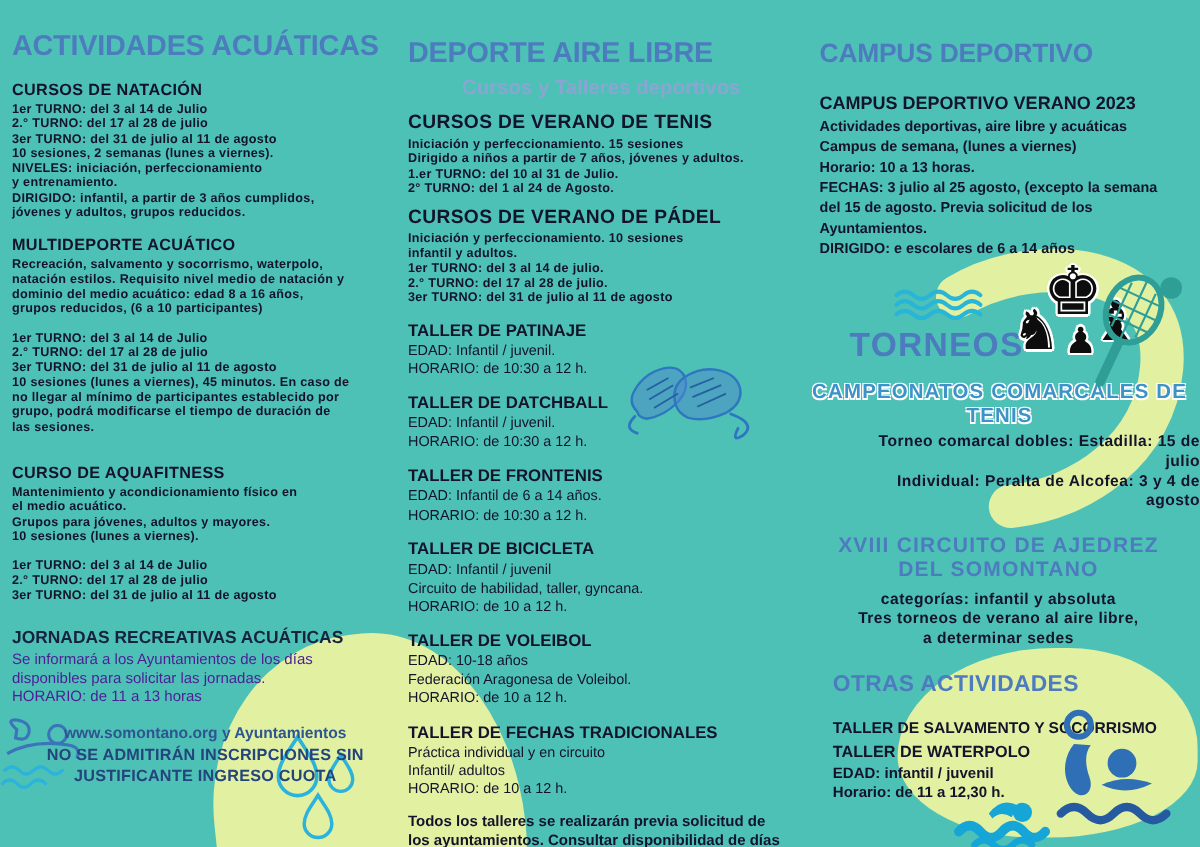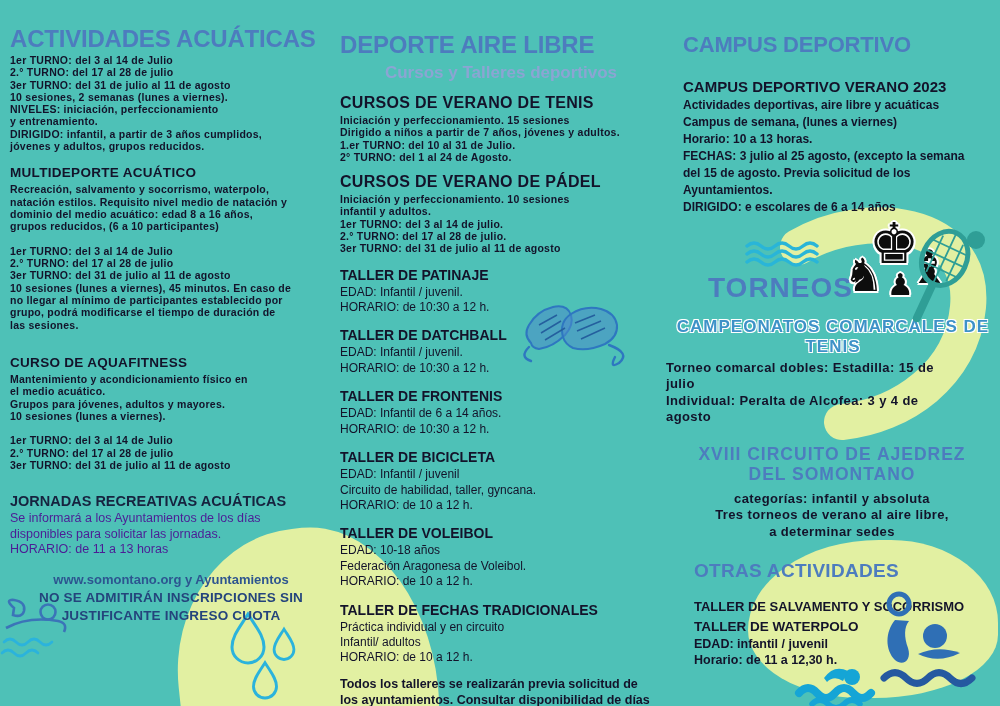--- a/index.html
+++ b/index.html
@@ -50,21 +50,21 @@
   .chess{left:843px;top:220px;width:105px;height:105px;z-index:4}
   .chess span{position:absolute;display:block;line-height:1;color:#0d0d0d;font-family:"DejaVu Sans",sans-serif;
     text-shadow:2px 0 0 #fff,-2px 0 0 #fff,0 2px 0 #fff,0 -2px 0 #fff,1.5px 1.5px 0 #fff,-1.5px 1.5px 0 #fff,1.5px -1.5px 0 #fff,-1.5px -1.5px 0 #fff}
   .chess .pc-knight{left:0px;top:32px;font-size:46px}
   .chess .pc-king{left:26px;top:-4px;font-size:56px}
   .chess .pc-pawn{left:44px;top:50px;font-size:30px}
   .chess .pc-bishop{left:66px;top:24px;font-size:46px}
   .campeonatos{left:666px;top:317px;width:334px;text-align:center;z-index:3}
   .campeonatos .line{font-weight:800;color:#3d92c8;font-size:17px;line-height:20px;letter-spacing:1px;white-space:nowrap;
     text-shadow:-1px -1px 0 #fff,1px -1px 0 #fff,-1px 1px 0 #fff,1px 1px 0 #fff}
-  .torneo-lines{left:666px;top:360px;width:334px;text-align:left;z-index:3}
+  .torneo-lines{left:666px;top:360px;width:334px;text-align:right;z-index:3}
   .torneo-lines .line{font-weight:800;color:#13132a;font-size:13px;line-height:16.3px;letter-spacing:.4px;white-space:nowrap}
   .ajedrez{left:662px;top:444px;width:340px;text-align:center;z-index:3}
   .ajedrez-title .line{font-weight:800;color:#4d7cbe;font-size:17.5px;line-height:20px;letter-spacing:1px;white-space:nowrap}
   .ajedrez-body{margin-top:7px}
   .ajedrez-body .line{font-weight:800;color:#13132a;font-size:13px;line-height:16.4px;letter-spacing:.4px;white-space:nowrap}
   .otras-title{left:694px;top:560px;font-weight:800;color:#4d7cbe;font-size:19px;letter-spacing:.3px;z-index:3;white-space:nowrap}
   .salvamento{left:694px;top:599px;z-index:3;font-weight:700;color:#13132a;font-size:13px;white-space:nowrap}
   .waterpolo-block{left:694px;top:619px;z-index:3}
   .waterpolo-block .soft-h{margin:0 0 2px;font-size:13.5px}
   .waterpolo-block .line{font-weight:700;color:#13132a;font-size:12.5px;line-height:15.6px;white-space:nowrap}
@@ -76,20 +76,21 @@
 <div class="blob blob-right"></div>
 
 <svg class="deco" style="left:768px;top:202px" width="232" height="240">
   <path d="M 30 45 C 95 6, 208 16, 200 105 C 194 172, 134 214, 74 220" fill="none" stroke="#e2f0a2" stroke-width="36" stroke-linecap="round"></path>
 </svg>
 
 <div class="col col-left">
   <div class="col-title">ACTIVIDADES ACUÁTICAS</div>
 
   <div>
+    <div class="geo-h">CURSOS DE NATACIÓN</div>
     <div class="geo-body">
         <div class="line">1er TURNO: del 3 al 14 de Julio</div>
         <div class="line">2.° TURNO: del 17 al 28 de julio</div>
         <div class="line">3er TURNO: del 31 de julio al 11 de agosto</div>
         <div class="line">10 sesiones, 2 semanas (lunes a viernes).</div>
         <div class="line">NIVELES: iniciación, perfeccionamiento</div>
         <div class="line">y entrenamiento.</div>
         <div class="line">DIRIGIDO: infantil, a partir de 3 años cumplidos,</div>
         <div class="line">jóvenes y adultos, grupos reducidos.</div>
       </div>

